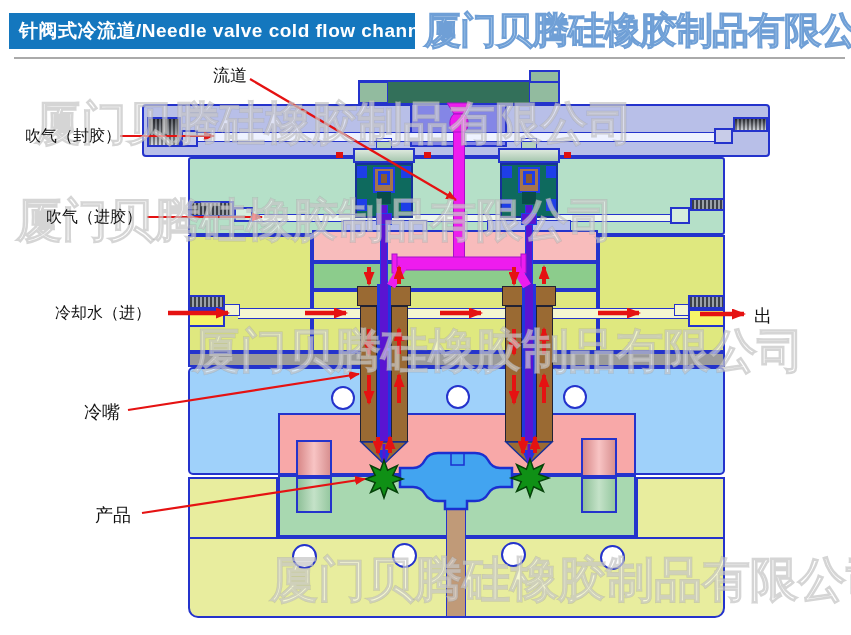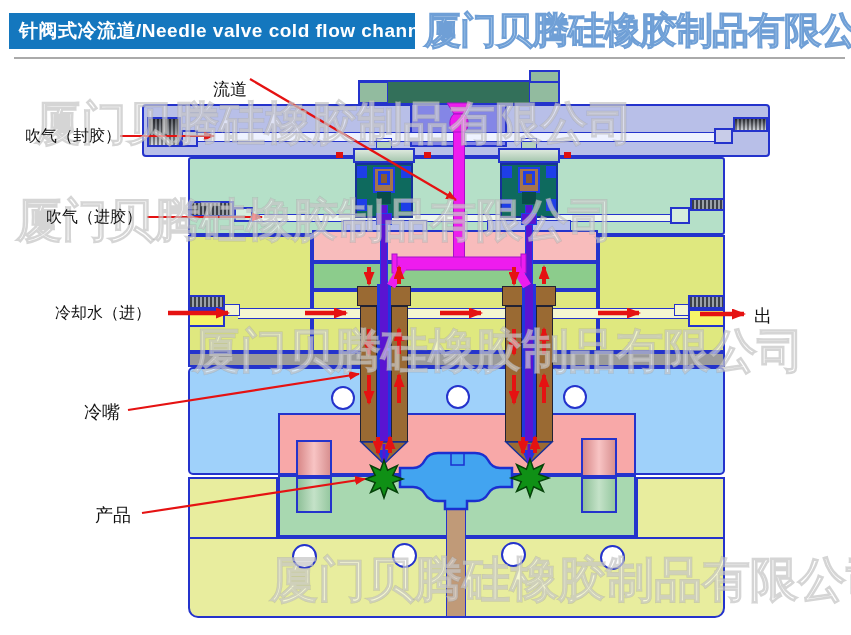--- a/index.html
+++ b/index.html
@@ -220,21 +220,21 @@
         <path d="M523,437 L523,453"></path>
           <path d="M535,453 L535,437"></path>
       </g>
     </svg>
 
     <div class="wm" style="left:35px;top:93px;font-size:46px;">厦门贝腾硅橡胶制品有限公司</div>
     <div class="wm" style="left:16px;top:190px;font-size:46px;">厦门贝腾硅橡胶制品有限公司</div>
     <div class="wm" style="left:193px;top:320px;font-size:47px;">厦门贝腾硅橡胶制品有限公司</div>
     <div class="wm" style="left:270px;top:548px;font-size:48px;">厦门贝腾硅橡胶制品有限公司</div>
 
-    <div class="lbl" style="left:213px;top:64px;font-size:17px;margin-top:14px;">流道</div>
+    <div class="lbl" style="left:213px;top:64px;font-size:17px;">流道</div>
     <div class="lbl" style="left:25px;top:126px;">吹气（封胶）</div>
     <div class="lbl" style="left:46px;top:207px;">吹气（进胶）</div>
     <div class="lbl" style="left:55px;top:303px;">冷却水（进）</div>
     <div class="lbl" style="left:754px;top:304px;font-size:18px;">出</div>
     <div class="lbl" style="left:84px;top:400px;font-size:18px;">冷嘴</div>
     <div class="lbl" style="left:95px;top:503px;font-size:18px;">产品</div>
   </div>
 </div>
 
 </body></html>

